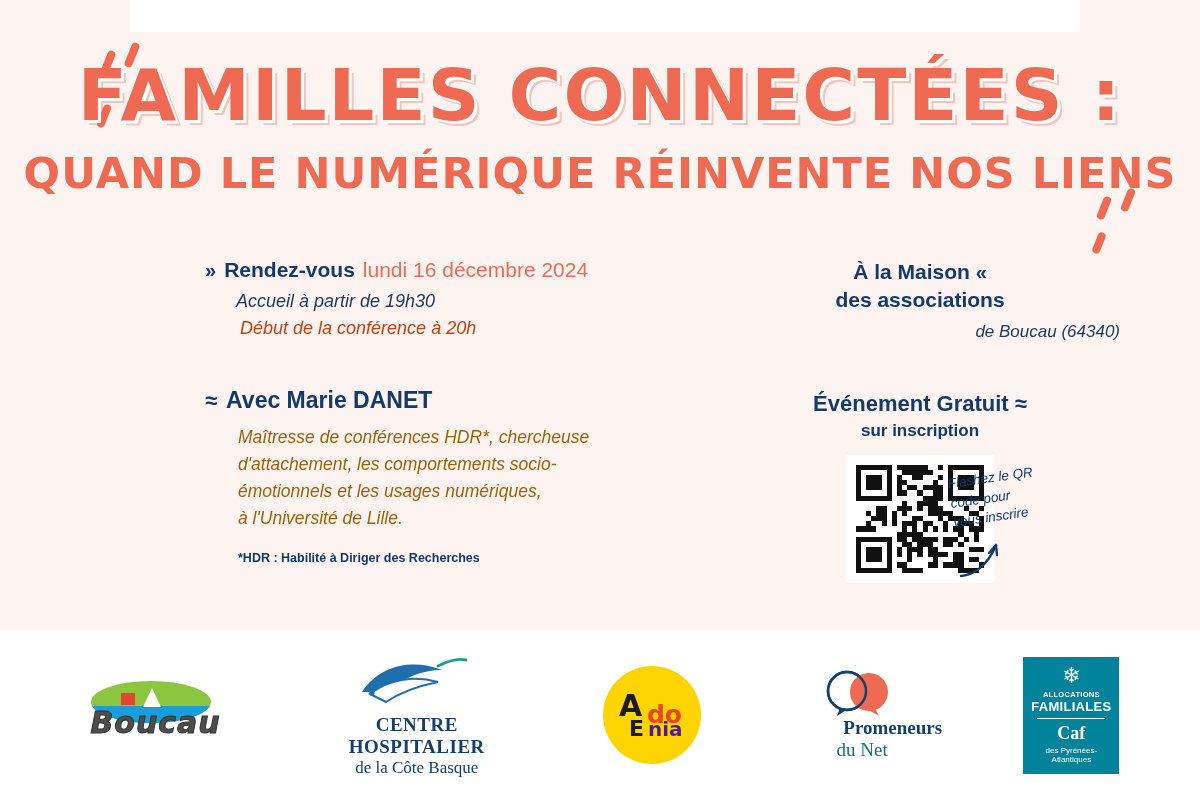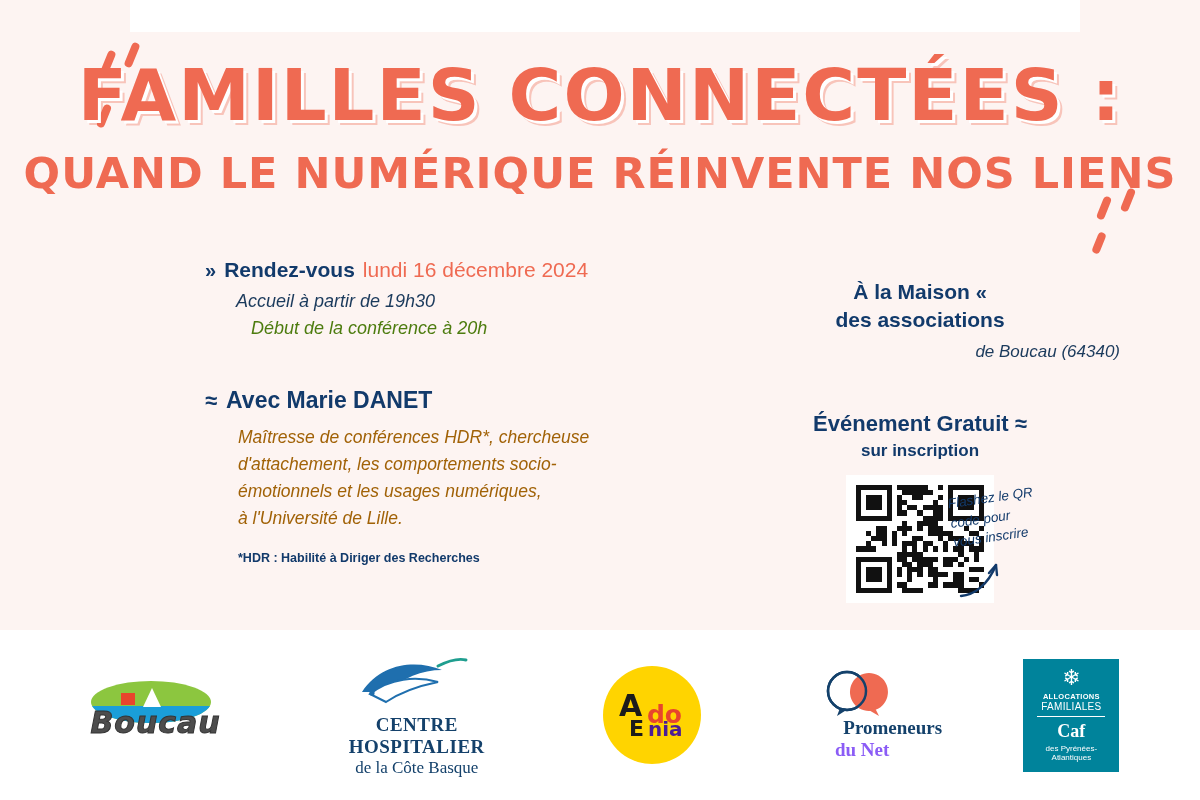--- a/index.html
+++ b/index.html
@@ -120,23 +120,23 @@
   .rdv-detail {
     font-size: 18px;
     font-style: italic;
     color: #1b3a5c;
     margin-top: 9px;
     margin-left: 31px;
   }
   .rdv-detail2 {
     font-size: 18px;
     font-style: italic;
-    color: #4d7c0f;
+    color: #c2410c;
     margin-top: 6px;
-    margin-left: 46px;
+    margin-left: 35px;
   }
 
   .speaker-head {
     margin-top: 48px;
     font-size: 23px;
     font-weight: bold;
     color: #123a6b;
     display: flex;
     align-items: center;
     gap: 9px;
@@ -156,21 +156,20 @@
     font-size: 12.5px;
     font-weight: bold;
     color: #123a6b;
   }
 
   .place-title {
     font-size: 21px;
     font-weight: bold;
     color: #123a6b;
     line-height: 1.35;
-    margin-top: 20px;
   }
   .place-title .chev { font-size: 20px; }
   .place-sub {
     font-size: 17px;
     font-style: italic;
     color: #1b3a5c;
     margin-top: 7px;
     text-align: right;
   }
 
@@ -362,36 +361,36 @@
   .pdn .l1 {
     font-family: "Liberation Serif", serif;
     font-size: 19px;
     font-weight: bold;
     color: #14416b;
     text-align: right;
   }
   .pdn .l2 {
     font-family: "Liberation Serif", serif;
     font-size: 19px;
-    font-weight: bold;
-    color: #8b5cf6;
+    font-weight: normal;
+    color: #0f766e;
   }
 
   
   .caf {
     width: 96px;
     background: #00839b;
     color: #fff;
     padding: 8px 6px 10px 6px;
     text-align: center;
     box-sizing: border-box;
   }
   .caf .snow { font-size: 22px; line-height: 1; }
   .caf .t1 { font-size: 7.5px; font-weight: bold; letter-spacing: 0.3px; margin-top: 3px; }
-  .caf .t2 { font-size: 10px; font-weight: normal; letter-spacing: 0.3px; }
+  .caf .t2 { font-size: 13px; font-weight: bold; letter-spacing: 0.3px; }
   .caf .rule { height: 1px; background: #fff; margin: 4px 8px; }
   .caf .t3 { font-family: "Liberation Serif", serif; font-size: 18px; font-weight: bold; }
   .caf .t4 { font-size: 8px; margin-top: 2px; }
   .caf .t5 { font-size: 8px; }
 </style>
 </head>
 <body>
 
 <div class="poster">
 

